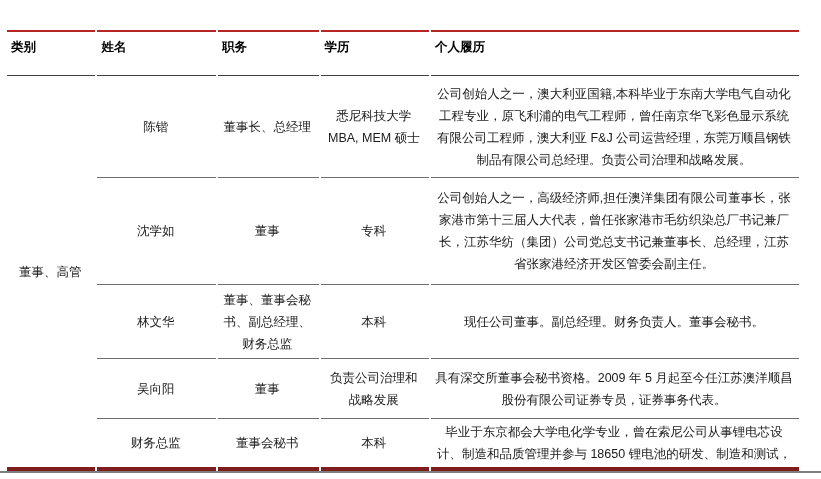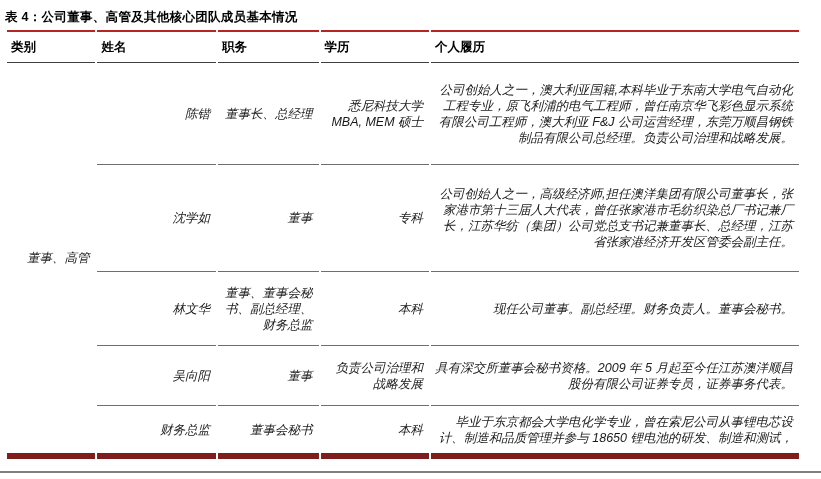--- a/index.html
+++ b/index.html
@@ -35,31 +35,30 @@
     table-layout: fixed;
     font-size: 12.5px;
     color: #1a1a1a;
   }
   table.exec-table th {
     border-top: 2px solid #b42524;
     border-bottom: 1.5px solid #3f3f3f;
     font-weight: bold;
     text-align: left;
     vertical-align: middle;
-    padding: 5px 4px 5px 4px;
+    padding: 5px 4px 18px 4px;
     height: 20px;
     color: #000000;
   }
   table.exec-table td {
     vertical-align: middle;
-    text-align: right;
+    text-align: center;
     padding: 2px 6px 2px 4px;
-    line-height: 16px;
+    line-height: 22px;
     overflow: hidden;
-    font-style: italic;
   }
   td.sep    { border-bottom: 1px solid #6e6e6e; }
   td.redbot { border-bottom: 6px solid #7f1d1d; }
   td.category-cell {
     vertical-align: middle;
     font-weight: normal;
   }
   tr.r1 td { height: 97px; }
   tr.r2 td { height: 102px; }
   tr.r3 td { height: 69px; }
@@ -72,21 +71,20 @@
     width: 821px;
     height: 2px;
     background: #7f7f7f;
   }
 </style>
 </head>
 <body>
 
 <div class="page">
 
-  <div class="table-title">表 4：公司董事、高管及其他核心团队成员基本情况</div>
 
   <table class="exec-table">
     <colgroup>
       <col style="width:88px">
       <col style="width:118px">
       <col style="width:100px">
       <col style="width:108px">
       <col style="width:366px">
     </colgroup>
     <thead>

